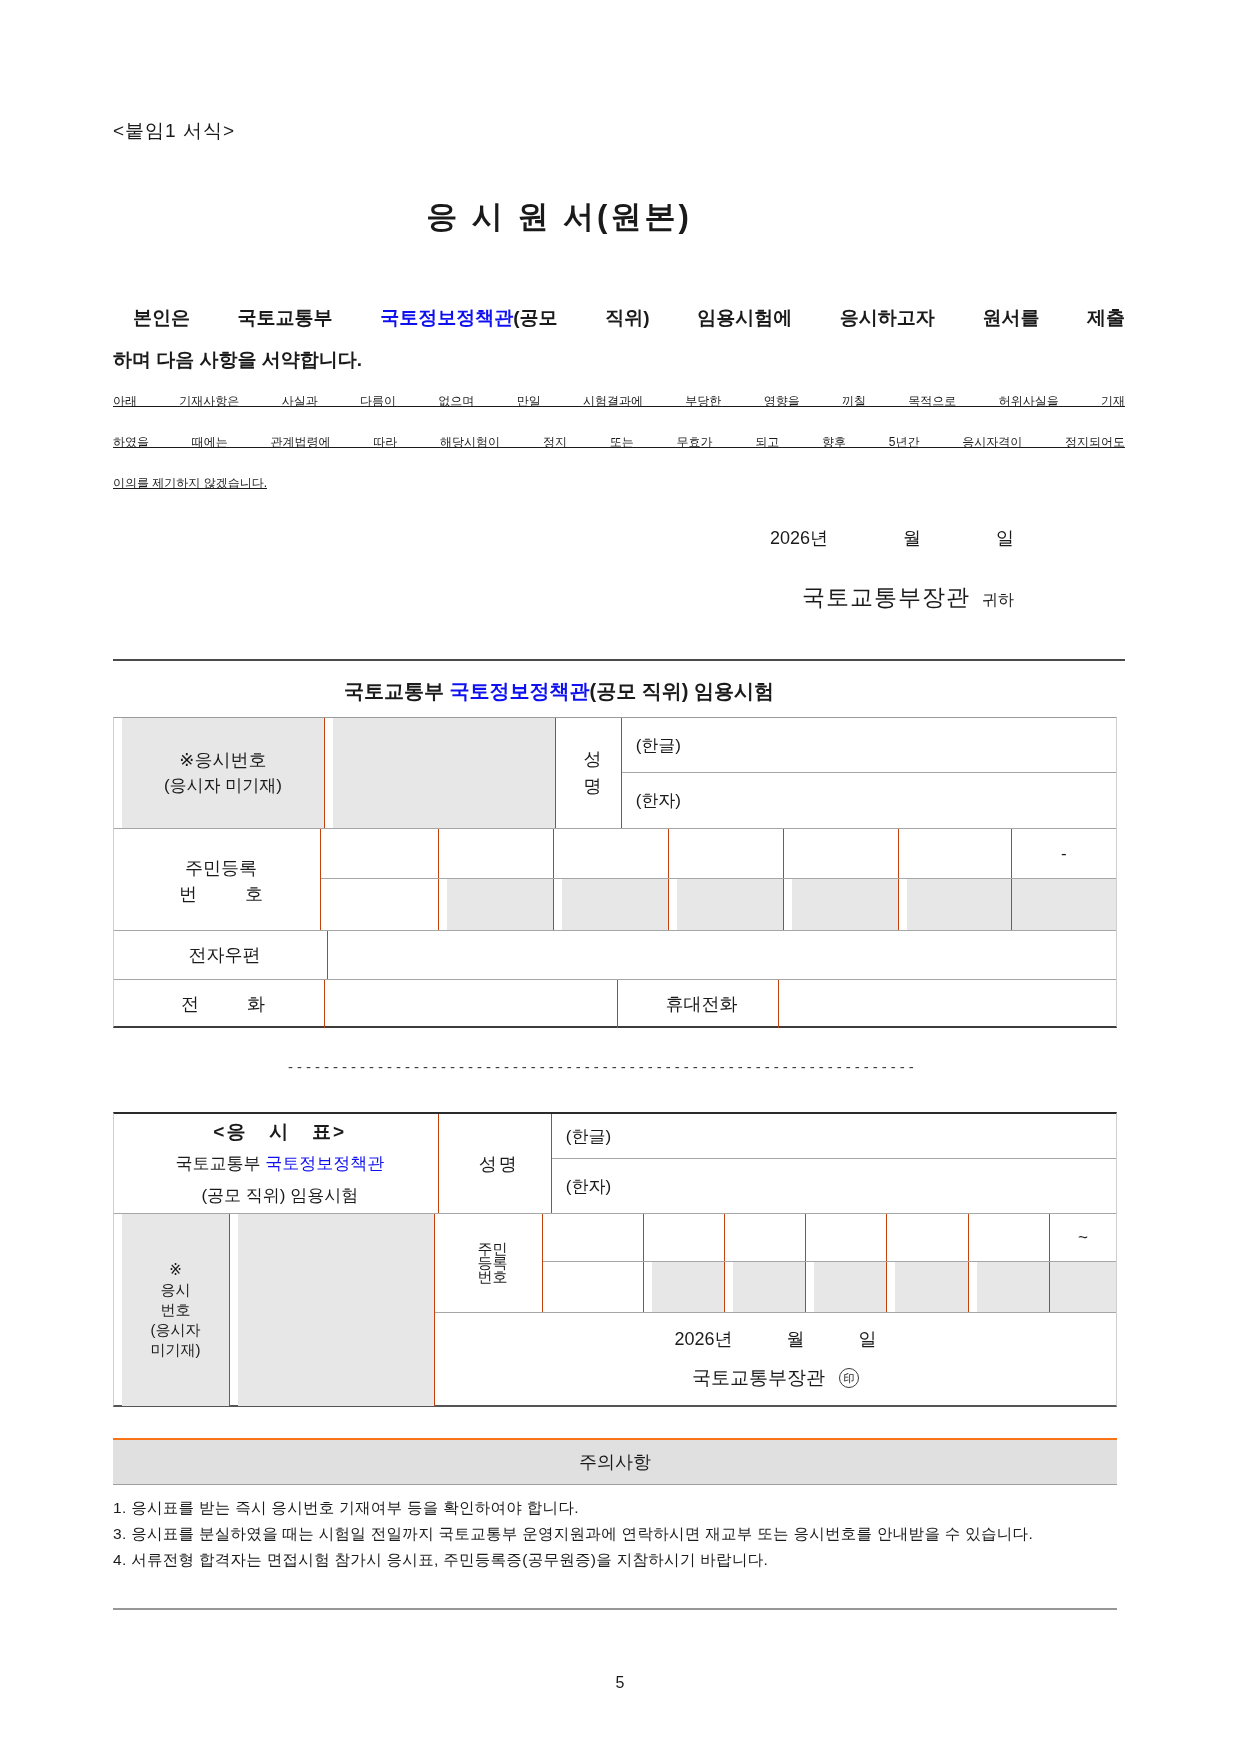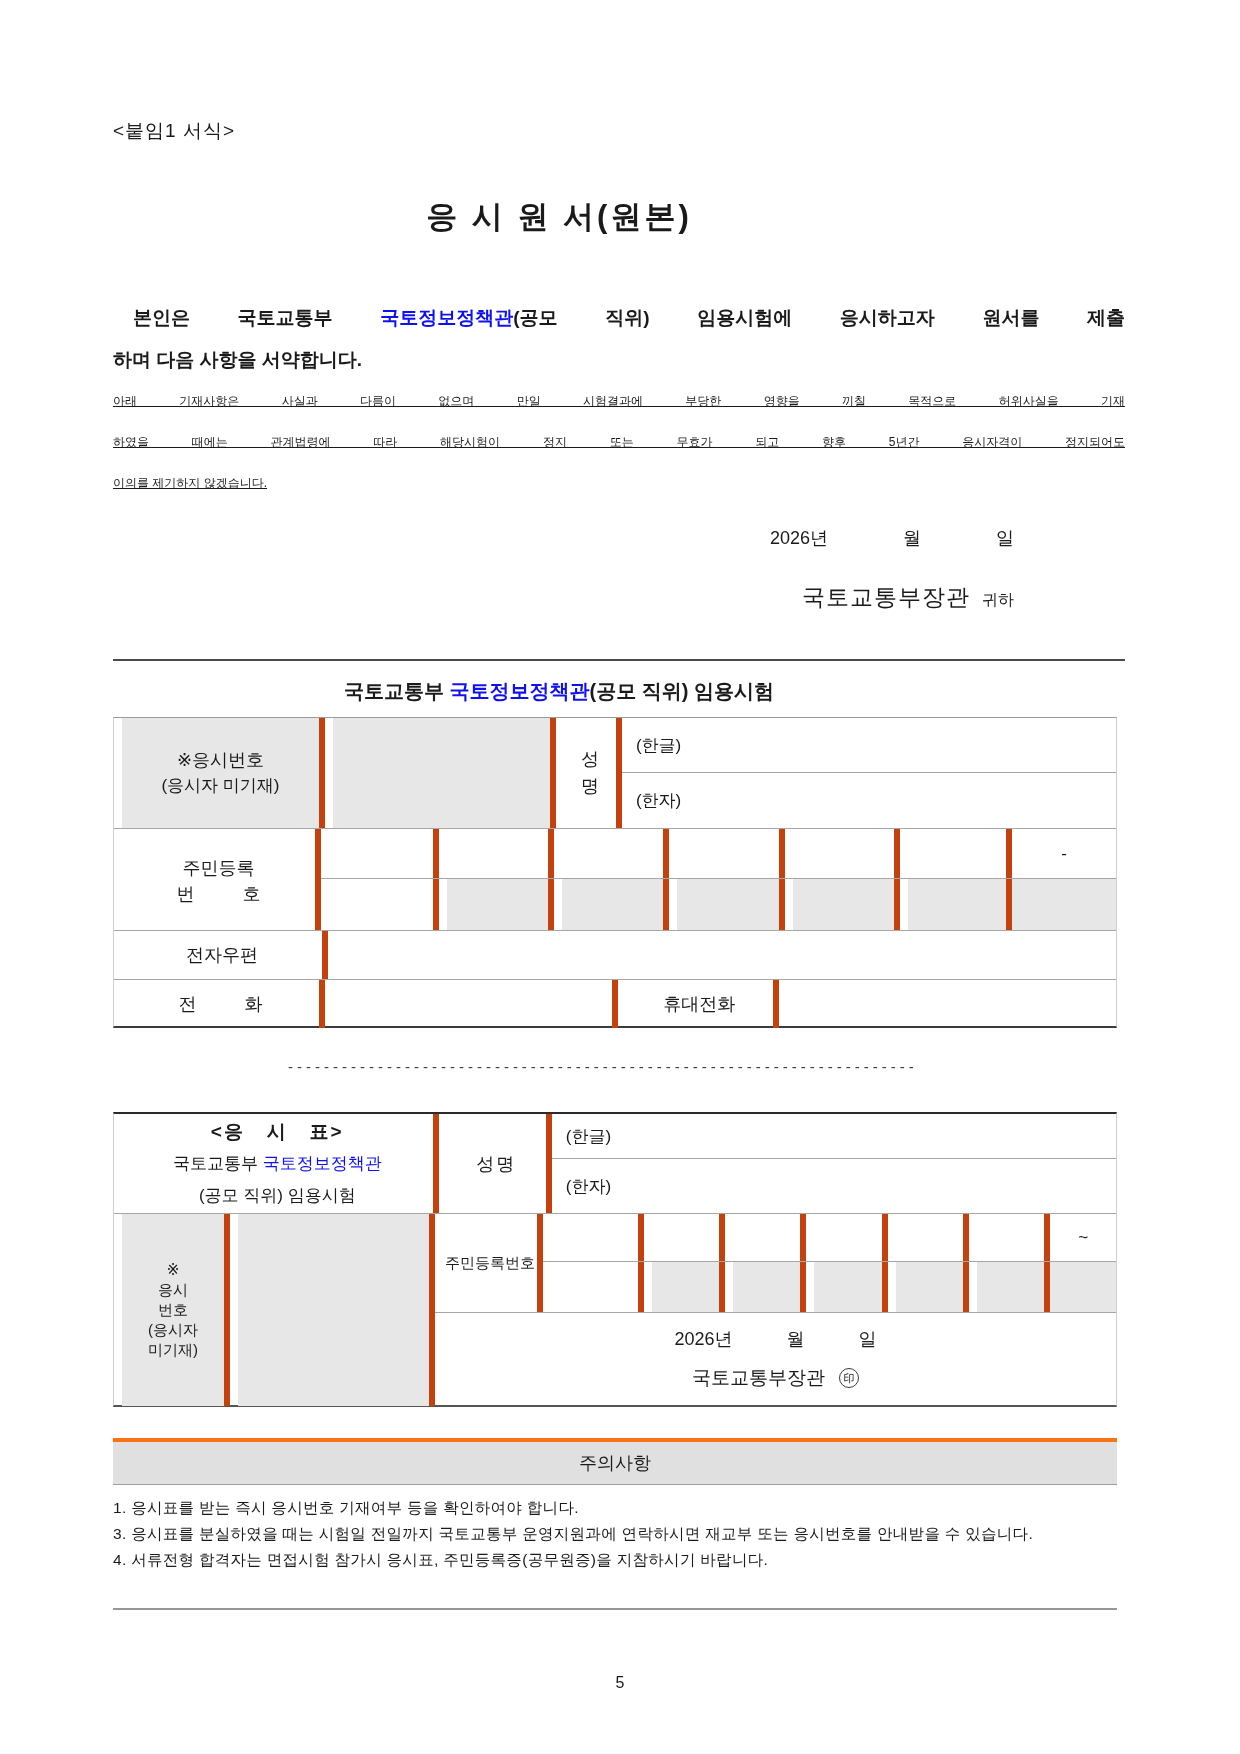--- a/index.html
+++ b/index.html
@@ -32,21 +32,21 @@
 
   .rule-top { left:113px; top:659px; width:1012px; height:0;
               border-top:2px solid #4a4a4a; }
   .table1-title { left:113px; top:678px; width:892px; text-align:center;
                   font-size:20px; font-weight:700; }
 
   
   .shade { background:#e7e7e7; }
   .r { display:flex; }
   .bb { border-bottom:1px solid #a6a6a6; }
-  .br { border-right:6px solid #c2410c;margin-left:8px; }
+  .br { border-right:1px solid #c2410c;margin-left:8px; }
   .cell { display:flex; align-items:center; justify-content:center; }
   .lblfs { font-size:18px; }
 
   
   .table1 { left:113px; top:717px; width:1004px; height:311px;
             border-top:1px solid #9b9b9b; border-bottom:2px solid #3c3c3c;
             border-left:1px solid #cfcfcf; border-right:1px solid #cfcfcf; }
   .t1r1 { height:111px; }
   .t1-examno { width:208px; flex-direction:column; line-height:26px; }
   .t1-examno .l2 { font-size:17px; }
@@ -87,35 +87,35 @@
   .t2-head .h2, .t2-head .h3 { font-size:17px; }
   .t2-name { width:107px; font-size:18px; letter-spacing:2px; }
   .t2-namevals { width:574px; display:flex; flex-direction:column; }
   .t2-hangul { height:45px; display:flex; align-items:center; padding-left:14px; font-size:17px; }
   .t2-hanja  { height:54px; display:flex; align-items:center; padding-left:14px; font-size:17px; }
   .t2rB { height:192px; }
   .t2-examno { width:114px; flex-direction:column; font-size:15px; line-height:20px; }
   .t2-blank { width:208px; }
   .t2-right { width:681px; display:flex; flex-direction:column; }
   .t2-b1 { height:99px; display:flex; }
-  .t2-rrnlabel { width:107px; flex-direction:row; font-size:15px; line-height:14px; }
+  .t2-rrnlabel { width:107px; flex-direction:column; font-size:15px; line-height:14px; }
   .t2 .grid { width:573px; }
   .t2 .drow-top { height:48px; }
   .t2 .drow-bot { height:50px; }
   .t2-b2 { height:92px; display:flex; flex-direction:column;
            justify-content:space-evenly; align-items:center; }
   .t2-date { display:flex; gap:54px; font-size:18px; }
   .t2-sign { display:flex; align-items:center; gap:14px; font-size:19px; }
   .stamp { display:inline-flex; width:20px; height:20px; border:1.5px solid #3a3a3a;
            border-radius:50%; align-items:center; justify-content:center;
            font-size:11px; line-height:1; }
 
   
   .notice-band { left:113px; top:1438px; width:1004px; height:47px;
-                 background:#e0e0e0; border-top:4px solid #f97316;
+                 background:#e0e0e0; border-top:2px solid #f97316;
                  border-bottom:1.5px solid #9e9e9e;
                  display:flex; align-items:center; justify-content:center;
                  font-size:18px; }
   .notes { left:113px; top:1495px; width:1016px; font-size:15.5px; }
   .notes .note { height:26px; line-height:26px; letter-spacing:0.3px; }
   .rule-bottom { left:113px; top:1608px; width:1004px; height:0;
                  border-top:2px solid #979797; }
   .page-num { left:0; top:1674px; width:1240px; text-align:center; font-size:16px; }
 </style>
 </head>

